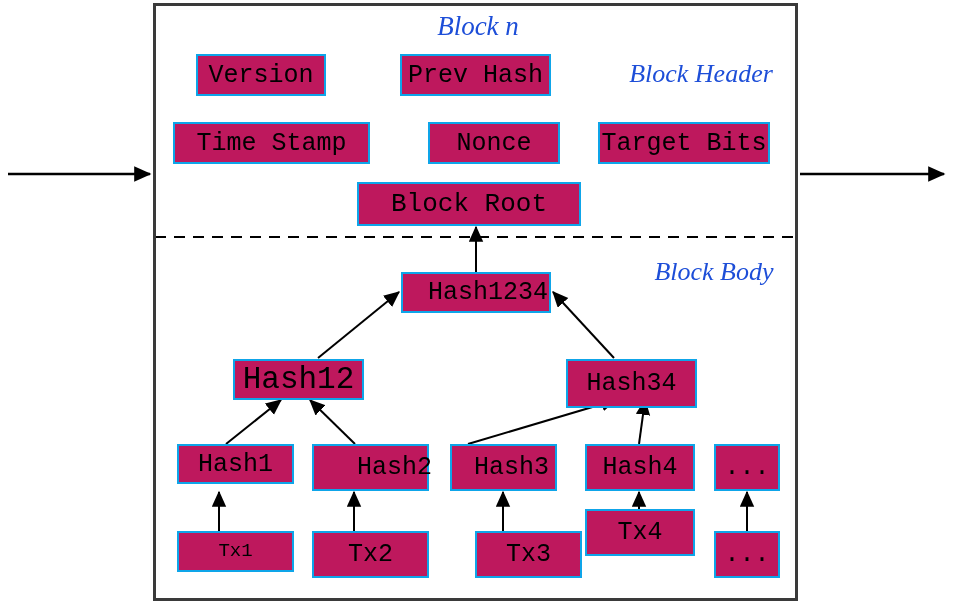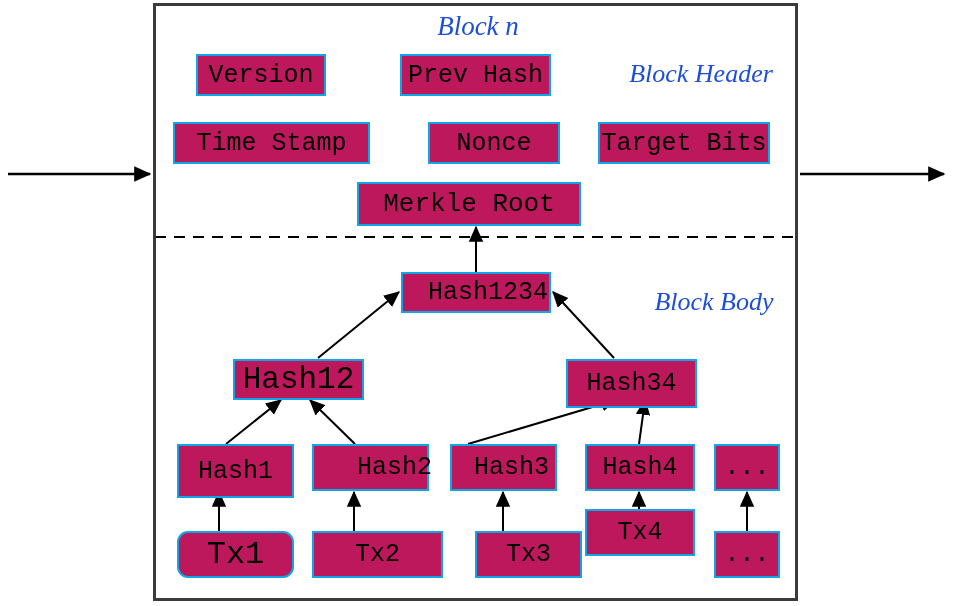--- a/index.html
+++ b/index.html
@@ -96,39 +96,39 @@
     <line x1="639" y1="531" x2="639" y2="492" stroke="#000000" stroke-width="2" marker-end="url(#arrowhead)"></line>
     <line x1="747" y1="531" x2="747" y2="492" stroke="#000000" stroke-width="2" marker-end="url(#arrowhead)"></line>
   </svg>
 
   <div class="block-outline" style="left:153px; top:3px; width:645px; height:598px;"></div>
 
 
   <div class="plain-label" style="left:398px; top:10px; width:160px; height:32px; font-size:27px;">Block n</div>
 
   <div class="plain-label" style="left:613px; top:58px; width:176px; height:32px; font-size:26px;">Block Header</div>
-  <div class="plain-label" style="left:626px; top:256px; width:176px; height:32px; font-size:26px;margin-top:30px;">Block Body</div>
+  <div class="plain-label" style="left:626px; top:256px; width:176px; height:32px; font-size:26px;">Block Body</div>
 
   <div class="node" style="left:196px; top:54px; width:130px; height:42px; font-size:25px;">Version</div>
   <div class="node" style="left:400px; top:54px; width:151px; height:42px; font-size:25px;">Prev Hash</div>
   <div class="node" style="left:173px; top:122px; width:197px; height:42px; font-size:25px;">Time Stamp</div>
   <div class="node" style="left:408px; top:122px; width:132px; height:42px; font-size:25px;margin-left:20px;">Nonce</div>
   <div class="node" style="left:598px; top:122px; width:172px; height:42px; font-size:25px;">Target Bits</div>
-  <div class="node" style="left:357px; top:182px; width:224px; height:44px; font-size:26px;">Merkle Root</div>
+  <div class="node" style="left:357px; top:182px; width:224px; height:44px; font-size:26px;">Block Root</div>
 
   <div class="node" style="left:401px; top:272px; width:150px; height:41px; font-size:25px;padding-left:24px;">Hash1234</div>
 
   <div class="node" style="left:233px; top:359px; width:131px; height:41px; font-size:31px;">Hash12</div>
   <div class="node" style="left:566px; top:359px; width:131px; height:49px; font-size:25px;">Hash34</div>
 
-  <div class="node" style="left:177px; top:444px; width:117px; height:54px; font-size:25px;">Hash1</div>
+  <div class="node" style="left:177px; top:444px; width:117px; height:40px; font-size:25px;">Hash1</div>
   <div class="node" style="left:312px; top:444px; width:117px; height:47px; font-size:25px;padding-left:48px;">Hash2</div>
   <div class="node" style="left:450px; top:444px; width:107px; height:47px; font-size:25px;padding-left:16px;">Hash3</div>
   <div class="node" style="left:585px; top:444px; width:110px; height:47px; font-size:25px;">Hash4</div>
   <div class="node" style="left:714px; top:444px; width:66px; height:47px; font-size:25px;">...</div>
 
-  <div class="node" style="left:177px; top:531px; width:117px; height:47px; font-size:32px;border-radius:11px;">Tx1</div>
-  <div class="node" style="left:312px; top:531px; width:131px; height:47px; font-size:25px;text-align:right;">Tx2</div>
+  <div class="node" style="left:177px; top:531px; width:117px; height:41px; font-size:19px;">Tx1</div>
+  <div class="node" style="left:312px; top:531px; width:117px; height:47px; font-size:25px;text-align:right;">Tx2</div>
   <div class="node" style="left:450px; top:531px; width:107px; height:47px; font-size:25px;margin-left:25px;">Tx3</div>
   <div class="node" style="left:585px; top:509px; width:110px; height:47px; font-size:25px;">Tx4</div>
   <div class="node" style="left:714px; top:531px; width:66px; height:47px; font-size:25px;">...</div>
 
 </div>
 
 </body></html>

